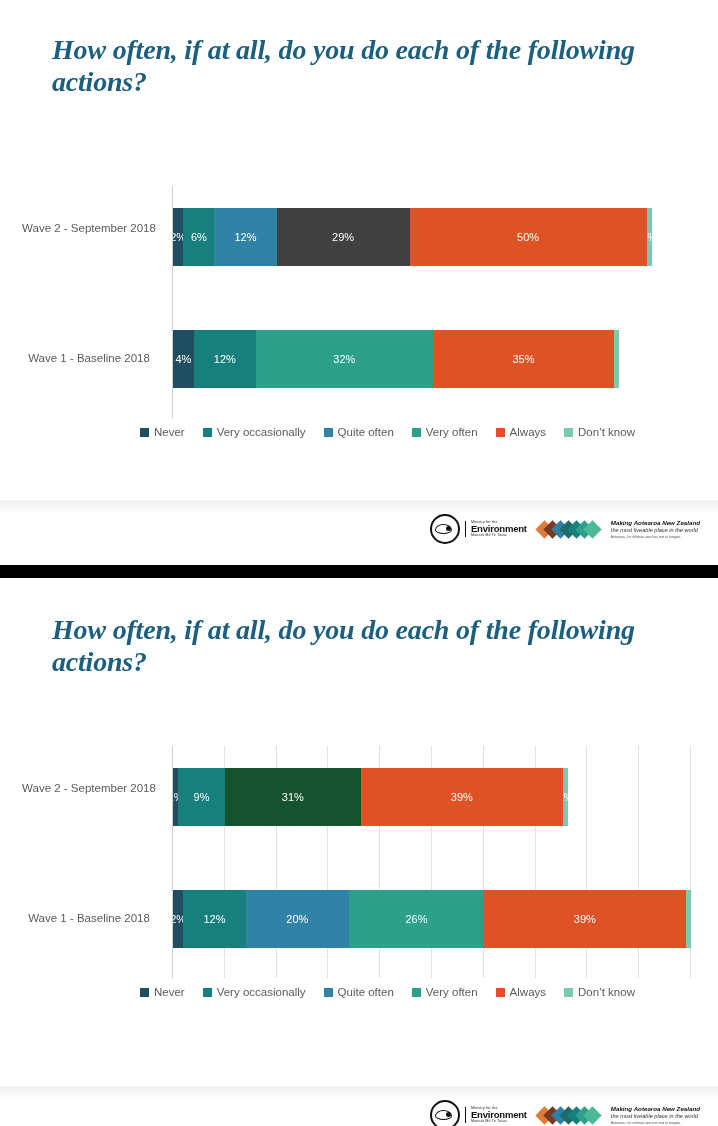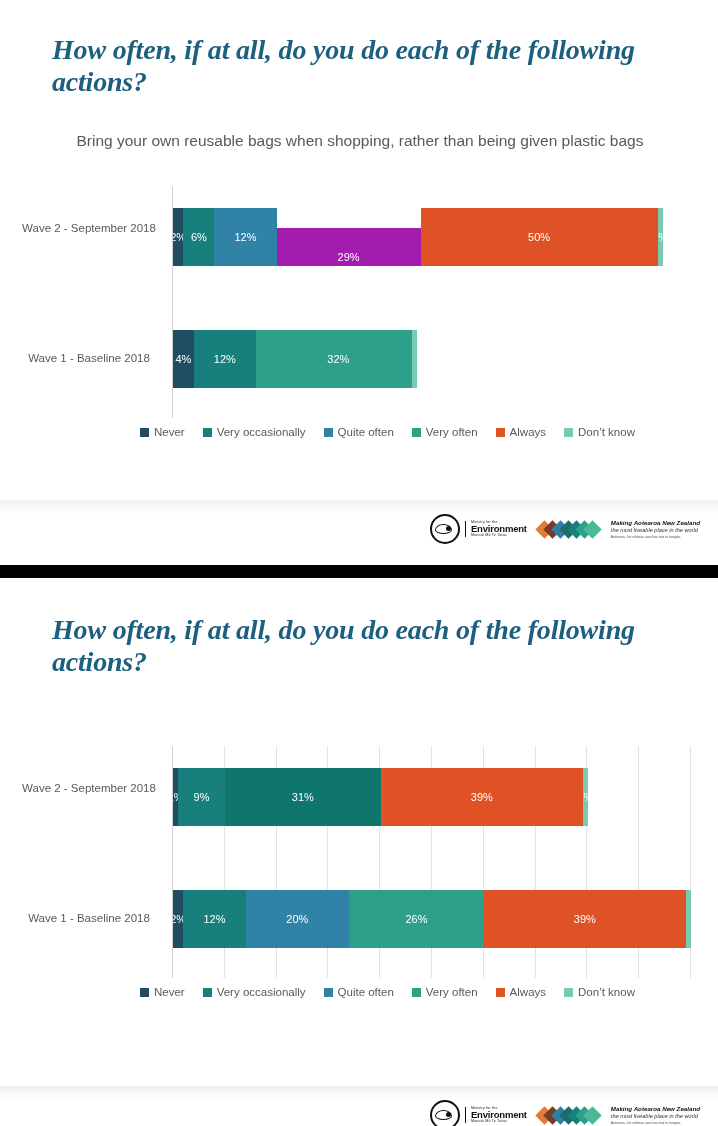--- a/index.html
+++ b/index.html
@@ -57,37 +57,37 @@
   .tagline{line-height:1.35;}
   .tag1{font-size:6.2px;font-weight:bold;font-style:italic;color:#111;}
   .tag2{font-size:5.6px;font-style:italic;color:#333;}
   .tag3{font-size:3.4px;color:#555;}
 </style>
 </head>
 <body>
 
 <div class="slide slide-1">
   <div class="title">How often, if at all, do you do each of the following actions?</div>
-  <div class="chart-title" style="top:131px;">Bring your own reusable bags when shopping, rather than being given plastic bags</div>
   <div class="plot" id="plot1" style="left:172px;top:186px;width:518px;height:232px;">
       <div class="axis-line" style="left: 0px;"></div>
       <div class="cat-label" style="width: 150px; right: 526px; top: 35px;">Wave 2 - September 2018</div>
       <div class="bar" style="left: 1px; top: 22px; height: 58px; width: 518px;">
         <div class="seg" style="width: 10.36px; background: rgb(31, 78, 99);">2%</div>
         <div class="seg" style="width: 31.08px; background: rgb(23, 128, 124);">6%</div>
         <div class="seg" style="width: 62.16px; background: rgb(48, 131, 166);">12%</div>
-        <div class="seg" style="width: 144px; background: #a21caf; margin-top: 20px;">29%</div>
+        <div class="seg" style="width: 133px; background: #404040;">29%</div>
         <div class="seg" style="width: 237px; background: rgb(222, 82, 38);">50%</div>
         <div class="seg" style="width: 5.18px; background: rgb(121, 201, 180);">1%</div>
       </div>
       <div class="cat-label" style="width: 150px; right: 526px; top: 165px;">Wave 1 - Baseline 2018</div>
       <div class="bar" style="left: 1px; top: 144px; height: 58px; width: 518px;">
         <div class="seg" style="width: 20.72px; background: rgb(31, 78, 99);">4%</div>
         <div class="seg" style="width: 62.16px; background: rgb(23, 128, 124);">12%</div>
-        <div class="seg" style="width: 147px; background: rgb(44, 160, 136); padding-left: 9px;">32%</div>
+        <div class="seg" style="width: 177px; background: rgb(44, 160, 136);">32%</div>
+        <div class="seg" style="width: 181.3px; background: rgb(222, 82, 38);">35%</div>
         <div class="seg" style="width: 5.18px; background: rgb(121, 201, 180);"></div>
       </div>
     </div>
   <div class="legend" id="legend1" style="left:140px;top:426px;">
       <div class="legend-item">
         <span class="legend-swatch" style="background: rgb(31, 78, 99);"></span>
         <span>Never</span>
       </div>
       <div class="legend-item">
         <span class="legend-swatch" style="background: rgb(23, 128, 124);"></span>
@@ -153,21 +153,21 @@
       <div class="gridline" style="left: 310.8px;"></div>
       <div class="gridline" style="left: 362.6px;"></div>
       <div class="gridline" style="left: 414.4px;"></div>
       <div class="gridline" style="left: 466.2px;"></div>
       <div class="gridline" style="left: 518px;"></div>
       <div class="axis-line" style="left: 0px;"></div>
       <div class="cat-label" style="width: 150px; right: 526px; top: 35px;">Wave 2 - September 2018</div>
       <div class="bar" style="left: 1px; top: 22px; height: 58px; width: 518px;">
         <div class="seg" style="width: 5.18px; background: rgb(31, 78, 99);">1%</div>
         <div class="seg" style="width: 46.62px; background: rgb(23, 128, 124);">9%</div>
-        <div class="seg" style="width: 156px; background: #0f766e;">31%</div>
+        <div class="seg" style="width: 136px; background: #14532d;">31%</div>
         <div class="seg" style="width: 202.02px; background: rgb(222, 82, 38);">39%</div>
         <div class="seg" style="width: 5.18px; background: rgb(121, 201, 180);">1%</div>
       </div>
       <div class="cat-label" style="width: 150px; right: 526px; top: 165px;">Wave 1 - Baseline 2018</div>
       <div class="bar" style="left: 1px; top: 144px; height: 58px; width: 518px;">
         <div class="seg" style="width: 10.36px; background: rgb(31, 78, 99);">2%</div>
         <div class="seg" style="width: 62.16px; background: rgb(23, 128, 124);">12%</div>
         <div class="seg" style="width: 103.6px; background: rgb(48, 131, 166);">20%</div>
         <div class="seg" style="width: 134.68px; background: rgb(44, 160, 136);">26%</div>
         <div class="seg" style="width: 202.02px; background: rgb(222, 82, 38);">39%</div>

